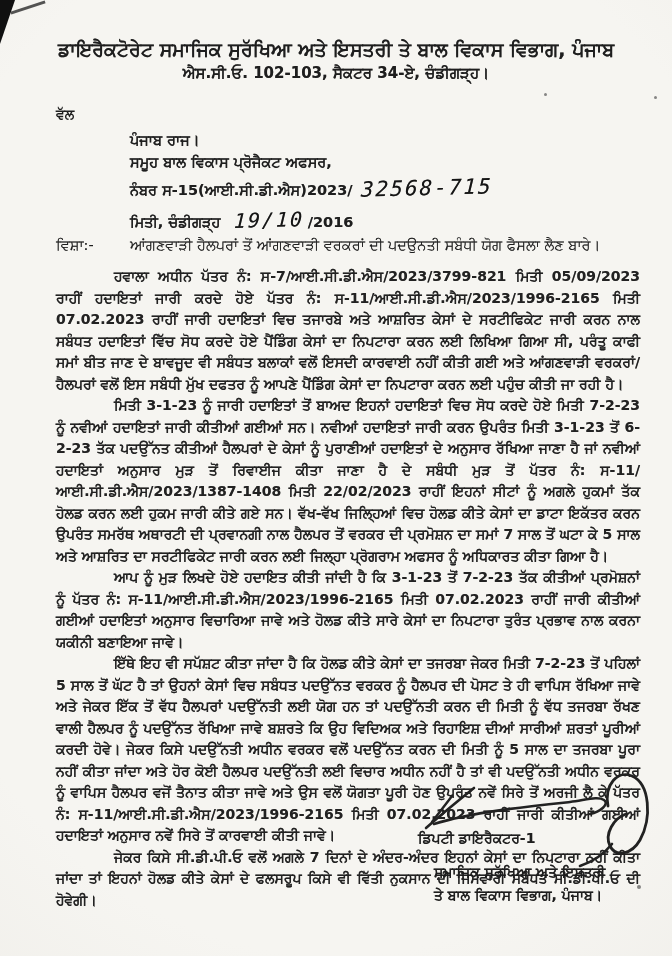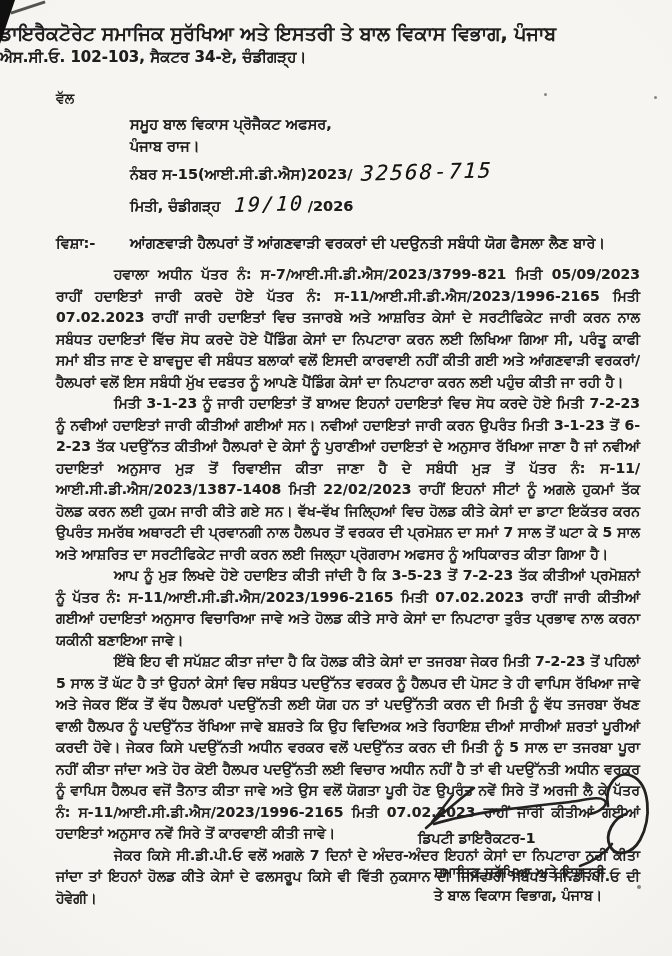--- a/index.html
+++ b/index.html
@@ -22,21 +22,21 @@
   }
   .edge-line{
     position:absolute;top:6px;left:10px;width:36px;height:3px;
     background:#2a2a2a;transform:rotate(-18deg);opacity:.8;
   }
   .speck{position:absolute;background:#555;border-radius:50%;opacity:.7;}
   .speck.s1{left:544px;top:93px;width:3px;height:3px;}
   .speck.s2{left:654px;top:96px;width:3px;height:3px;}
   .speck.s3{left:637px;top:885px;width:4px;height:4px;}
 
-  header{padding-top:20px;}
+  header{padding-top:36px;text-align:center;}
   .title{
     font-size:19px;font-weight:bold;line-height:26px;
     text-shadow:0 0 .6px rgba(0,0,0,.55);
   }
   .subtitle{
     font-size:15px;font-weight:bold;line-height:22px;
     text-shadow:0 0 .5px rgba(0,0,0,.5);
   }
 
   .letter{padding:0 32px 0 56px;}
@@ -53,22 +53,22 @@
     display:inline-block;
     font-family:"DejaVu Sans Mono","Liberation Mono",monospace;
     font-style:italic;font-weight:normal;
     font-size:21px;letter-spacing:2px;
     transform:rotate(-1.5deg) skewX(-4deg);
     margin-left:8px;color:#151515;
   }
   .hw.date{font-size:20px;margin-right:4px;}
 
   .subject-row{
-    display:flex;margin-top:14px;
-    font-size:14.5px;font-weight:bold;
+    display:flex;
+    font-size:14.5px;font-weight:normal;
     text-shadow:0 0 .4px rgba(0,0,0,.45);
   }
   .subject-label{flex:0 0 74px;}
   .subject-text{flex:1;}
 
   .body-text{margin-top:12px;}
   .body-text p{
     margin:0;
     font-size:14px;font-weight:bold;line-height:21.5px;
     text-align:justify;text-indent:58px;
@@ -108,40 +108,40 @@
   <header>
     <div class="title">ਡਾਇਰੈਕਟੋਰੇਟ ਸਮਾਜਿਕ ਸੁਰੱਖਿਆ ਅਤੇ ਇਸਤਰੀ ਤੇ ਬਾਲ ਵਿਕਾਸ ਵਿਭਾਗ, ਪੰਜਾਬ</div>
     <div class="subtitle">ਐਸ.ਸੀ.ਓ. 102-103, ਸੈਕਟਰ 34-ਏ, ਚੰਡੀਗੜ੍ਹ।</div>
   </header>
 
   <div class="letter">
 
     <div class="to-label">ਵੱਲ</div>
 
     <div class="recipient">
+      <div class="recipient-line">ਪੰਜਾਬ ਰਾਜ।</div>
       <div class="recipient-line">ਸਮੂਹ ਬਾਲ ਵਿਕਾਸ ਪ੍ਰੋਜੈਕਟ ਅਫਸਰ,</div>
-      <div class="recipient-line">ਪੰਜਾਬ ਰਾਜ।</div>
       <div class="ref-line">
         <span>ਨੰਬਰ ਸ-15(ਆਈ.ਸੀ.ਡੀ.ਐਸ)2023/</span><span class="hw">32568-715</span>
       </div>
       <div class="date-line">
         <span>ਮਿਤੀ, ਚੰਡੀਗੜ੍ਹ</span>
-        <span class="hw date">19/10</span><span>/2026</span>
+        <span class="hw date">19/10</span><span>/2016</span>
       </div>
     </div>
 
     <div class="subject-row">
       <span class="subject-label">ਵਿਸ਼ਾ:-</span>
       <span class="subject-text">ਆਂਗਣਵਾੜੀ ਹੈਲਪਰਾਂ ਤੋਂ ਆਂਗਣਵਾੜੀ ਵਰਕਰਾਂ ਦੀ ਪਦਉਨਤੀ ਸਬੰਧੀ ਯੋਗ ਫੈਸਲਾ ਲੈਣ ਬਾਰੇ।</span>
     </div>
 
     <div class="body-text">
       <p>ਹਵਾਲਾ ਅਧੀਨ ਪੱਤਰ ਨੰ: ਸ-7/ਆਈ.ਸੀ.ਡੀ.ਐਸ/2023/3799-821 ਮਿਤੀ 05/09/2023 ਰਾਹੀਂ ਹਦਾਇਤਾਂ ਜਾਰੀ ਕਰਦੇ ਹੋਏ ਪੱਤਰ ਨੰ: ਸ-11/ਆਈ.ਸੀ.ਡੀ.ਐਸ/2023/1996-2165 ਮਿਤੀ 07.02.2023 ਰਾਹੀਂ ਜਾਰੀ ਹਦਾਇਤਾਂ ਵਿਚ ਤਜਾਰਬੇ ਅਤੇ ਆਸ਼ਰਿਤ ਕੇਸਾਂ ਦੇ ਸਰਟੀਫਿਕੇਟ ਜਾਰੀ ਕਰਨ ਨਾਲ ਸਬੰਧਤ ਹਦਾਇਤਾਂ ਵਿੱਚ ਸੋਧ ਕਰਦੇ ਹੋਏ ਪੈਂਡਿੰਗ ਕੇਸਾਂ ਦਾ ਨਿਪਟਾਰਾ ਕਰਨ ਲਈ ਲਿਖਿਆ ਗਿਆ ਸੀ, ਪਰੰਤੂ ਕਾਫੀ ਸਮਾਂ ਬੀਤ ਜਾਣ ਦੇ ਬਾਵਜੂਦ ਵੀ ਸਬੰਧਤ ਬਲਾਕਾਂ ਵਲੋਂ ਇਸਦੀ ਕਾਰਵਾਈ ਨਹੀਂ ਕੀਤੀ ਗਈ ਅਤੇ ਆਂਗਣਵਾੜੀ ਵਰਕਰਾਂ/ ਹੈਲਪਰਾਂ ਵਲੋਂ ਇਸ ਸਬੰਧੀ ਮੁੱਖ ਦਫਤਰ ਨੂੰ ਆਪਣੇ ਪੈਂਡਿੰਗ ਕੇਸਾਂ ਦਾ ਨਿਪਟਾਰਾ ਕਰਨ ਲਈ ਪਹੁੰਚ ਕੀਤੀ ਜਾ ਰਹੀ ਹੈ।</p>
       <p>ਮਿਤੀ 3-1-23 ਨੂੰ ਜਾਰੀ ਹਦਾਇਤਾਂ ਤੋਂ ਬਾਅਦ ਇਹਨਾਂ ਹਦਾਇਤਾਂ ਵਿਚ ਸੋਧ ਕਰਦੇ ਹੋਏ ਮਿਤੀ 7-2-23 ਨੂੰ ਨਵੀਆਂ ਹਦਾਇਤਾਂ ਜਾਰੀ ਕੀਤੀਆਂ ਗਈਆਂ ਸਨ। ਨਵੀਆਂ ਹਦਾਇਤਾਂ ਜਾਰੀ ਕਰਨ ਉਪਰੰਤ ਮਿਤੀ 3-1-23 ਤੋਂ 6-2-23 ਤੱਕ ਪਦਉੱਨਤ ਕੀਤੀਆਂ ਹੈਲਪਰਾਂ ਦੇ ਕੇਸਾਂ ਨੂੰ ਪੁਰਾਣੀਆਂ ਹਦਾਇਤਾਂ ਦੇ ਅਨੁਸਾਰ ਰੱਖਿਆ ਜਾਣਾ ਹੈ ਜਾਂ ਨਵੀਆਂ ਹਦਾਇਤਾਂ ਅਨੁਸਾਰ ਮੁੜ ਤੋਂ ਰਿਵਾਈਜ ਕੀਤਾ ਜਾਣਾ ਹੈ ਦੇ ਸਬੰਧੀ ਮੁੜ ਤੋਂ ਪੱਤਰ ਨੰ: ਸ-11/ਆਈ.ਸੀ.ਡੀ.ਐਸ/2023/1387-1408 ਮਿਤੀ 22/02/2023 ਰਾਹੀਂ ਇਹਨਾਂ ਸੀਟਾਂ ਨੂੰ ਅਗਲੇ ਹੁਕਮਾਂ ਤੱਕ ਹੋਲਡ ਕਰਨ ਲਈ ਹੁਕਮ ਜਾਰੀ ਕੀਤੇ ਗਏ ਸਨ। ਵੱਖ-ਵੱਖ ਜਿਲ੍ਹਿਆਂ ਵਿਚ ਹੋਲਡ ਕੀਤੇ ਕੇਸਾਂ ਦਾ ਡਾਟਾ ਇਕੱਤਰ ਕਰਨ ਉਪਰੰਤ ਸਮਰੱਥ ਅਥਾਰਟੀ ਦੀ ਪ੍ਰਵਾਨਗੀ ਨਾਲ ਹੈਲਪਰ ਤੋਂ ਵਰਕਰ ਦੀ ਪ੍ਰਮੋਸ਼ਨ ਦਾ ਸਮਾਂ 7 ਸਾਲ ਤੋਂ ਘਟਾ ਕੇ 5 ਸਾਲ ਅਤੇ ਆਸ਼ਰਿਤ ਦਾ ਸਰਟੀਫਿਕੇਟ ਜਾਰੀ ਕਰਨ ਲਈ ਜਿਲ੍ਹਾ ਪ੍ਰੋਗਰਾਮ ਅਫਸਰ ਨੂੰ ਅਧਿਕਾਰਤ ਕੀਤਾ ਗਿਆ ਹੈ।</p>
-      <p>ਆਪ ਨੂੰ ਮੁੜ ਲਿਖਦੇ ਹੋਏ ਹਦਾਇਤ ਕੀਤੀ ਜਾਂਦੀ ਹੈ ਕਿ 3-5-23 ਤੋਂ 7-2-23 ਤੱਕ ਕੀਤੀਆਂ ਪ੍ਰਮੋਸ਼ਨਾਂ ਨੂੰ ਪੱਤਰ ਨੰ: ਸ-11/ਆਈ.ਸੀ.ਡੀ.ਐਸ/2023/1996-2165 ਮਿਤੀ 07.02.2023 ਰਾਹੀਂ ਜਾਰੀ ਕੀਤੀਆਂ ਗਈਆਂ ਹਦਾਇਤਾਂ ਅਨੁਸਾਰ ਵਿਚਾਰਿਆ ਜਾਵੇ ਅਤੇ ਹੋਲਡ ਕੀਤੇ ਸਾਰੇ ਕੇਸਾਂ ਦਾ ਨਿਪਟਾਰਾ ਤੁਰੰਤ ਪ੍ਰਭਾਵ ਨਾਲ ਕਰਨਾ ਯਕੀਨੀ ਬਣਾਇਆ ਜਾਵੇ।</p>
+      <p>ਆਪ ਨੂੰ ਮੁੜ ਲਿਖਦੇ ਹੋਏ ਹਦਾਇਤ ਕੀਤੀ ਜਾਂਦੀ ਹੈ ਕਿ 3-1-23 ਤੋਂ 7-2-23 ਤੱਕ ਕੀਤੀਆਂ ਪ੍ਰਮੋਸ਼ਨਾਂ ਨੂੰ ਪੱਤਰ ਨੰ: ਸ-11/ਆਈ.ਸੀ.ਡੀ.ਐਸ/2023/1996-2165 ਮਿਤੀ 07.02.2023 ਰਾਹੀਂ ਜਾਰੀ ਕੀਤੀਆਂ ਗਈਆਂ ਹਦਾਇਤਾਂ ਅਨੁਸਾਰ ਵਿਚਾਰਿਆ ਜਾਵੇ ਅਤੇ ਹੋਲਡ ਕੀਤੇ ਸਾਰੇ ਕੇਸਾਂ ਦਾ ਨਿਪਟਾਰਾ ਤੁਰੰਤ ਪ੍ਰਭਾਵ ਨਾਲ ਕਰਨਾ ਯਕੀਨੀ ਬਣਾਇਆ ਜਾਵੇ।</p>
       <p>ਇੱਥੇ ਇਹ ਵੀ ਸਪੱਸ਼ਟ ਕੀਤਾ ਜਾਂਦਾ ਹੈ ਕਿ ਹੋਲਡ ਕੀਤੇ ਕੇਸਾਂ ਦਾ ਤਜਰਬਾ ਜੇਕਰ ਮਿਤੀ 7-2-23 ਤੋਂ ਪਹਿਲਾਂ 5 ਸਾਲ ਤੋਂ ਘੱਟ ਹੈ ਤਾਂ ਉਹਨਾਂ ਕੇਸਾਂ ਵਿਚ ਸਬੰਧਤ ਪਦਉੱਨਤ ਵਰਕਰ ਨੂੰ ਹੈਲਪਰ ਦੀ ਪੋਸਟ ਤੇ ਹੀ ਵਾਪਿਸ ਰੱਖਿਆ ਜਾਵੇ ਅਤੇ ਜੇਕਰ ਇੱਕ ਤੋਂ ਵੱਧ ਹੈਲਪਰਾਂ ਪਦਉੱਨਤੀ ਲਈ ਯੋਗ ਹਨ ਤਾਂ ਪਦਉੱਨਤੀ ਕਰਨ ਦੀ ਮਿਤੀ ਨੂੰ ਵੱਧ ਤਜਰਬਾ ਰੱਖਣ ਵਾਲੀ ਹੈਲਪਰ ਨੂੰ ਪਦਉੱਨਤ ਰੱਖਿਆ ਜਾਵੇ ਬਸ਼ਰਤੇ ਕਿ ਉਹ ਵਿਦਿਅਕ ਅਤੇ ਰਿਹਾਇਸ਼ ਦੀਆਂ ਸਾਰੀਆਂ ਸ਼ਰਤਾਂ ਪੂਰੀਆਂ ਕਰਦੀ ਹੋਵੇ। ਜੇਕਰ ਕਿਸੇ ਪਦਉੱਨਤੀ ਅਧੀਨ ਵਰਕਰ ਵਲੋਂ ਪਦਉੱਨਤ ਕਰਨ ਦੀ ਮਿਤੀ ਨੂੰ 5 ਸਾਲ ਦਾ ਤਜਰਬਾ ਪੂਰਾ ਨਹੀਂ ਕੀਤਾ ਜਾਂਦਾ ਅਤੇ ਹੋਰ ਕੋਈ ਹੈਲਪਰ ਪਦਉੱਨਤੀ ਲਈ ਵਿਚਾਰ ਅਧੀਨ ਨਹੀਂ ਹੈ ਤਾਂ ਵੀ ਪਦਉੱਨਤੀ ਅਧੀਨ ਵਰਕਰ ਨੂੰ ਵਾਪਿਸ ਹੈਲਪਰ ਵਜੋਂ ਤੈਨਾਤ ਕੀਤਾ ਜਾਵੇ ਅਤੇ ਉਸ ਵਲੋਂ ਯੋਗਤਾ ਪੂਰੀ ਹੋਣ ਉਪਰੰਤ ਨਵੇਂ ਸਿਰੇ ਤੋਂ ਅਰਜੀ ਲੈ ਕੇ ਪੱਤਰ ਨੰ: ਸ-11/ਆਈ.ਸੀ.ਡੀ.ਐਸ/2023/1996-2165 ਮਿਤੀ 07.02.2023 ਰਾਹੀਂ ਜਾਰੀ ਕੀਤੀਆਂ ਗਈਆਂ ਹਦਾਇਤਾਂ ਅਨੁਸਾਰ ਨਵੇਂ ਸਿਰੇ ਤੋਂ ਕਾਰਵਾਈ ਕੀਤੀ ਜਾਵੇ।</p>
       <p>ਜੇਕਰ ਕਿਸੇ ਸੀ.ਡੀ.ਪੀ.ਓ ਵਲੋਂ ਅਗਲੇ 7 ਦਿਨਾਂ ਦੇ ਅੰਦਰ-ਅੰਦਰ ਇਹਨਾਂ ਕੇਸਾਂ ਦਾ ਨਿਪਟਾਰਾ ਨਹੀਂ ਕੀਤਾ ਜਾਂਦਾ ਤਾਂ ਇਹਨਾਂ ਹੋਲਡ ਕੀਤੇ ਕੇਸਾਂ ਦੇ ਫਲਸਰੂਪ ਕਿਸੇ ਵੀ ਵਿੱਤੀ ਨੁਕਸਾਨ ਦੀ ਜਿਮੇਵਾਰੀ ਸਬੰਧਤ ਸੀ.ਡੀ.ਪੀ.ਓ ਦੀ ਹੋਵੇਗੀ।</p>
     </div>
 
   </div>
 
   <div class="signature-block">
     <svg class="signature-scrawl" width="250" height="120" viewBox="0 0 250 120" fill="none">
       <path d="M14 62 C 30 48, 52 30, 62 22" stroke="#222" stroke-width="2.6" stroke-linecap="round"></path>
       <path d="M40 30 C 34 38, 26 48, 20 56" stroke="#222" stroke-width="2.4" stroke-linecap="round"></path>

